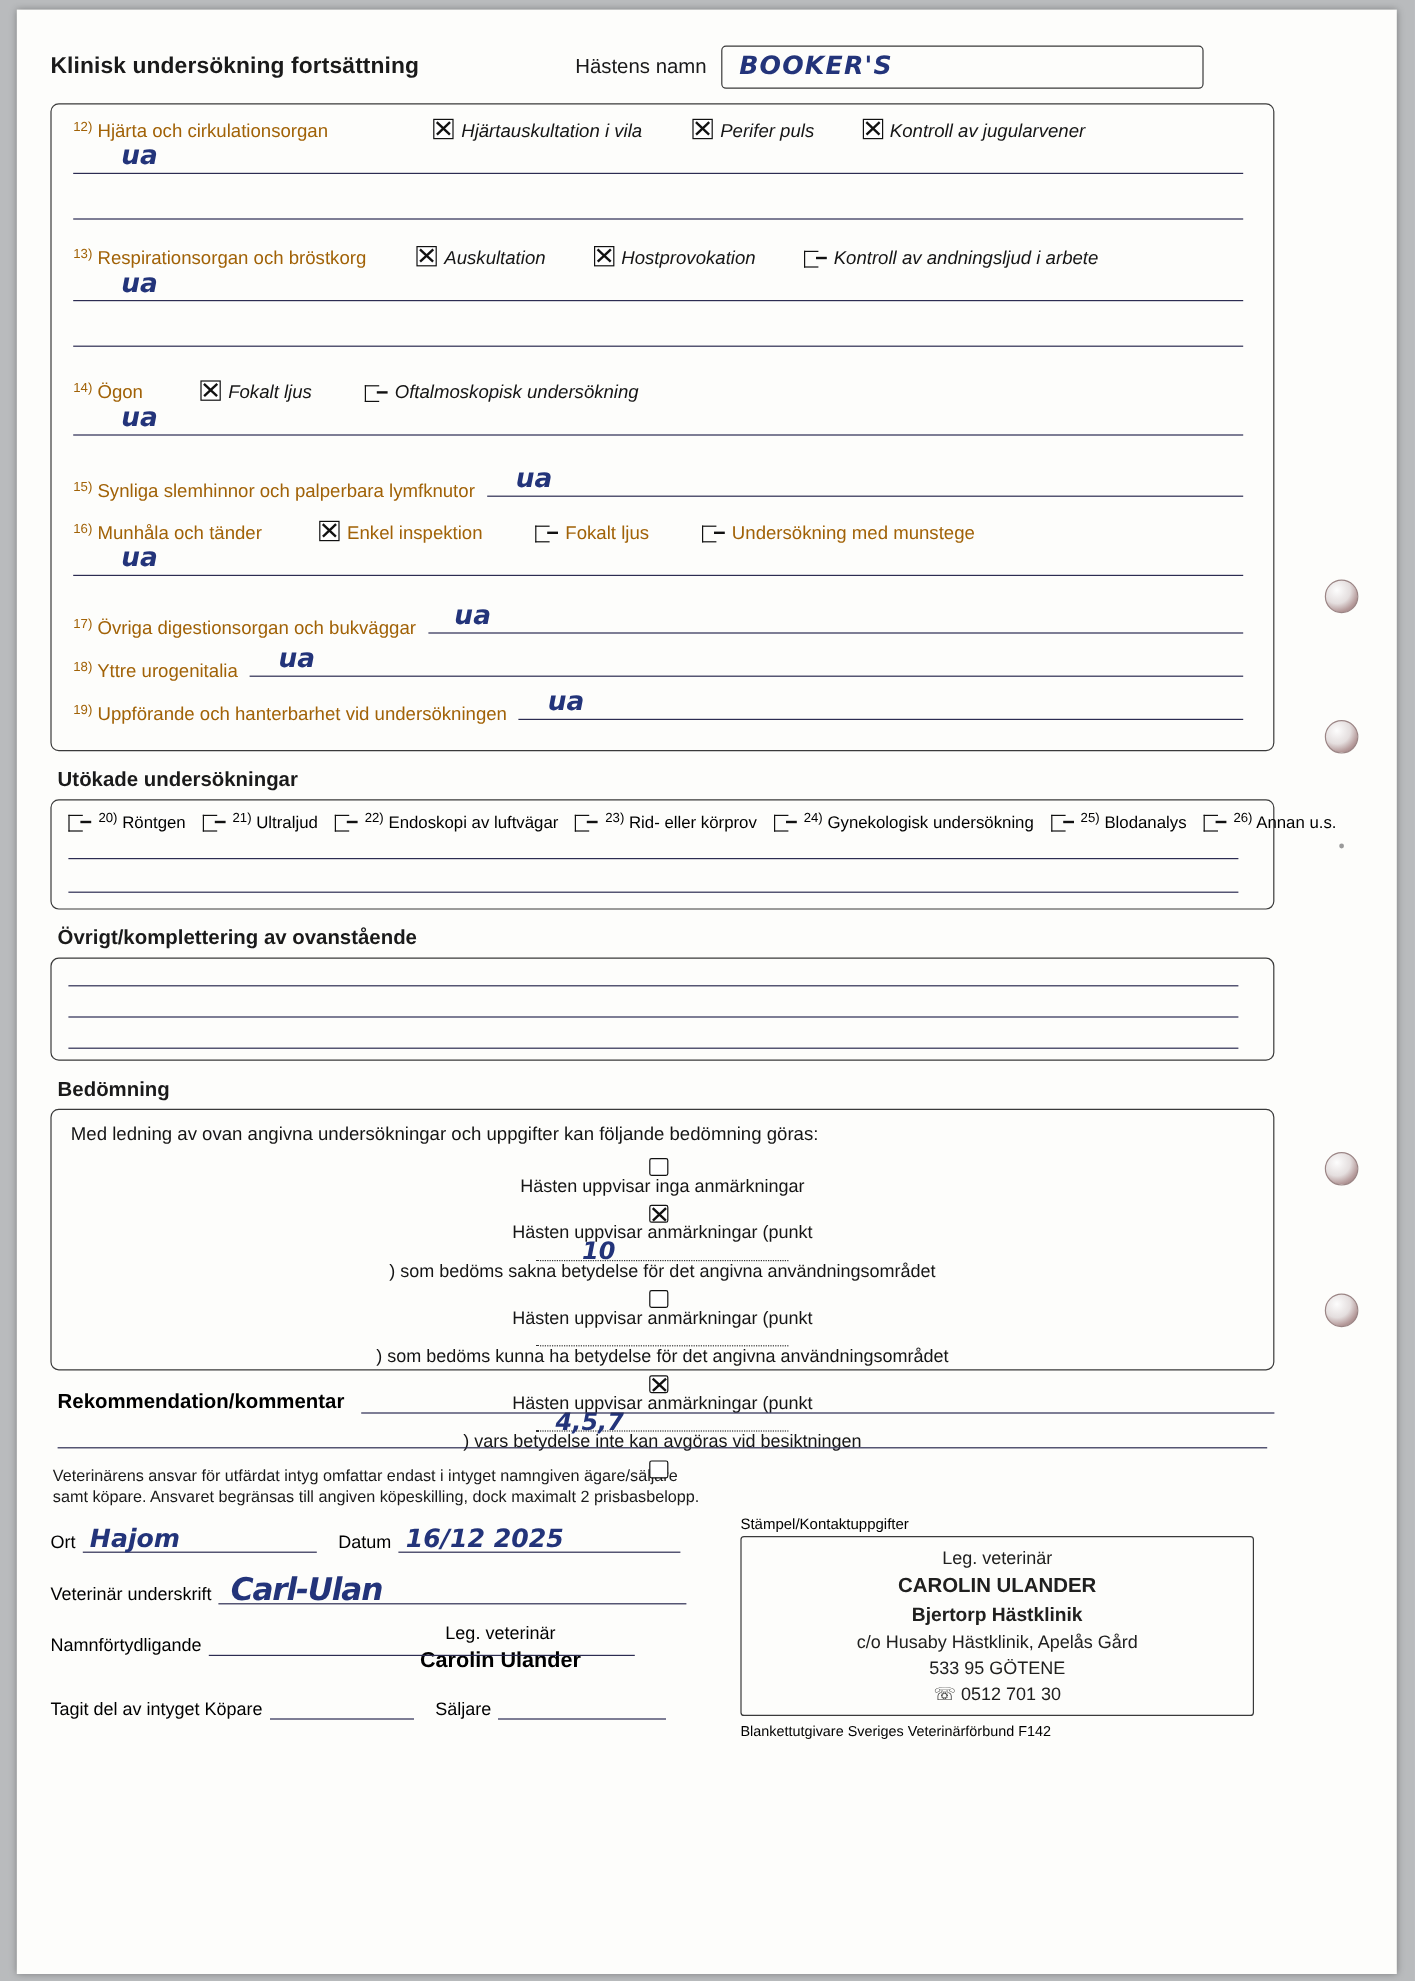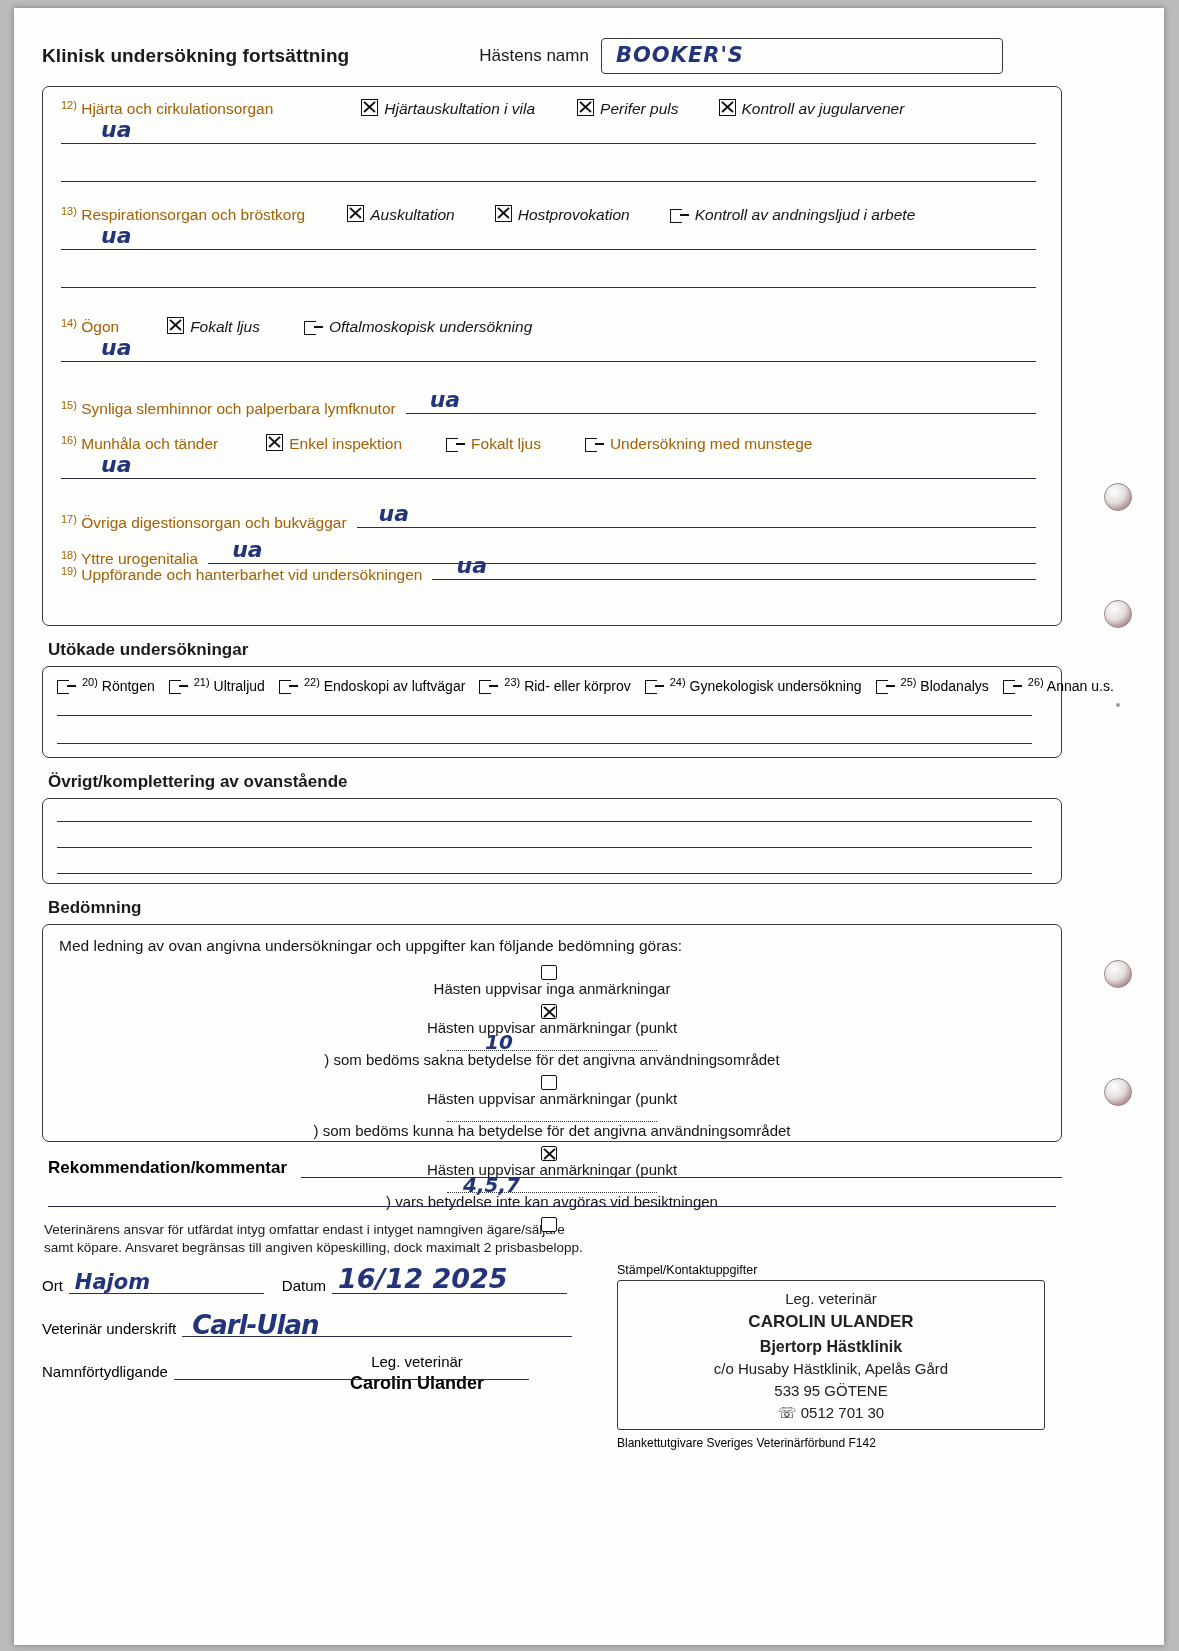--- a/index.html
+++ b/index.html
@@ -306,21 +306,21 @@
       <div style="position:absolute; left:18px; top:456px; width:975px;">
         <div class="row" style="align-items:baseline;">
           <span class="itmlabel"><span class="num">18)</span>
           <span>Yttre urogenitalia</span></span>
           <span class="writeline" style="flex:1; margin-left:10px; height:20px; position:relative;">
             <span class="hand ua" style="left:24px;">ua</span>
           </span>
         </div>
       </div>
 
-      <div style="position:absolute; left:18px; top:472px; width:975px;">
+      <div style="position:absolute; left:18px; top:492px; width:975px;">
         <div class="row" style="align-items:baseline;">
           <span class="itmlabel"><span class="num">19)</span>
           <span>Uppförande och hanterbarhet vid undersökningen</span></span>
           <span class="writeline" style="flex:1; margin-left:10px; height:20px; position:relative;">
             <span class="hand ua" style="left:24px;">ua</span>
           </span>
         </div>
       </div>
 
     </div>
@@ -397,41 +397,47 @@
 
     <div style="position:relative; margin-top:18px; height:190px;">
 
       <div style="display:flex; align-items:flex-end;">
         <span style="font-size:15px;">Ort</span>
         <span class="writeline" style="width:195px; margin-left:6px; height:18px; position:relative;">
           <span class="hand" style="position:absolute; left:6px; bottom:-1px; font-size:21px;">Hajom</span>
         </span>
         <span style="font-size:15px; margin-left:18px;">Datum</span>
         <span class="writeline" style="width:235px; margin-left:6px; height:18px; position:relative;">
-          <span class="hand" style="position:absolute; left:6px; bottom:-1px; font-size:27px;">16/12 2025</span>
+          <span class="hand" style="position:absolute; left:6px; bottom:-1px; font-size:21px;">16/12 2025</span>
         </span>
       </div>
 
       <div style="display:flex; align-items:flex-end; margin-top:24px;">
         <span style="font-size:15px;">Veterinär underskrift</span>
         <span class="writeline" style="width:390px; margin-left:6px; height:18px; position:relative;">
           <span class="hand" style="position:absolute; left:10px; bottom:-4px; font-size:26px; letter-spacing:-1px;">Carl-Ulan</span>
         </span>
       </div>
 
       <div style="position:absolute; left:255px; top:78px; text-align:center; width:240px; line-height:1.25;">
         <div style="font-size:15px;">Leg. veterinär</div>
         <div style="font-size:18px; font-weight:bold;">Carolin Ulander</div>
       </div>
 
       <div style="display:flex; align-items:flex-end; margin-top:24px;">
         <span style="font-size:15px;">Namnförtydligande</span>
         <span class="writeline" style="width:355px; margin-left:6px; height:18px;"></span>
       </div>
 
+      <div style="display:flex; align-items:flex-end; margin-top:36px;">
+        <span style="font-size:15px;">Tagit del av intyget Köpare</span>
+        <span class="writeline" style="width:120px; margin-left:6px; height:16px;"></span>
+        <span style="font-size:15px; margin-left:18px;">Säljare</span>
+        <span class="writeline" style="width:140px; margin-left:6px; height:16px;"></span>
+      </div>
 
       <div style="position:absolute; left:575px; top:-12px; width:428px;">
         <div style="font-size:12.5px; margin-bottom:3px;">Stämpel/Kontaktuppgifter</div>
         <div class="stamp">
           <div>Leg. veterinär</div>
           <div class="b">CAROLIN ULANDER</div>
           <div class="b2">Bjertorp Hästklinik</div>
           <div>c/o Husaby Hästklinik, Apelås Gård</div>
           <div>533 95  GÖTENE</div>
           <div>☏ 0512  701 30</div>

